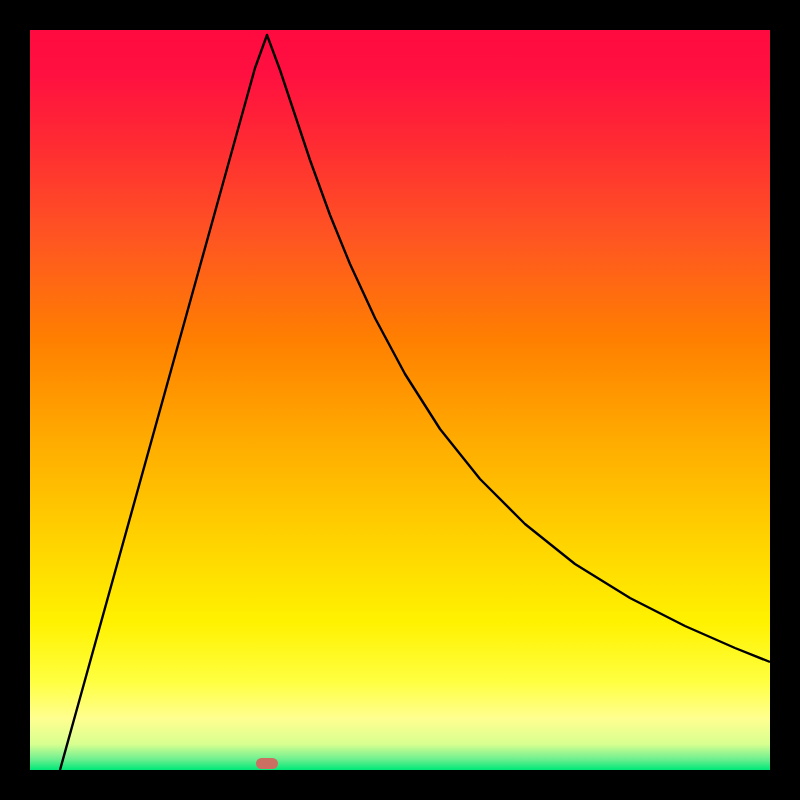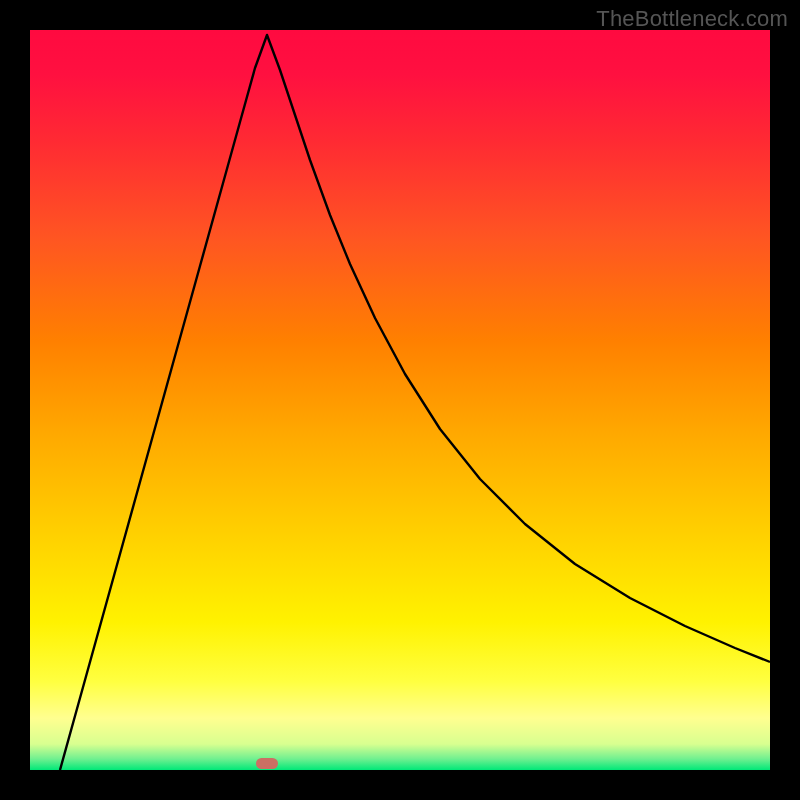--- a/index.html
+++ b/index.html
@@ -75,14 +75,13 @@
       <rect x="0" y="0" width="740" height="740" fill="url(#grad)"></rect>
     </svg>
 
     <svg id="curve-svg" class="curve" width="740" height="740">
       <path id="curve-path" d="M30 740 L50 668 L70 596 L90 524 L110 452 L130 380 L150 308 L170 236 L190 164 L210 92 L225 38 L237 5 L250 40 L265 85 L280 130 L300 185 L320 234 L345 288 L375 344 L410 399 L450 449 L495 494 L545 534 L600 568 L655 596 L705 618 L740 632 " stroke="#000" stroke-width="2.4" fill="none" stroke-linejoin="round"></path>
     </svg>
 
     <div id="marker" class="marker" style="left: 226px; top: 728px; width: 22px; height: 11px; background: rgb(204, 111, 99);"></div>
   </div>
 
-  <div class="watermark">TheBottleneck.com</div>
 </div>
 
 </body></html>

